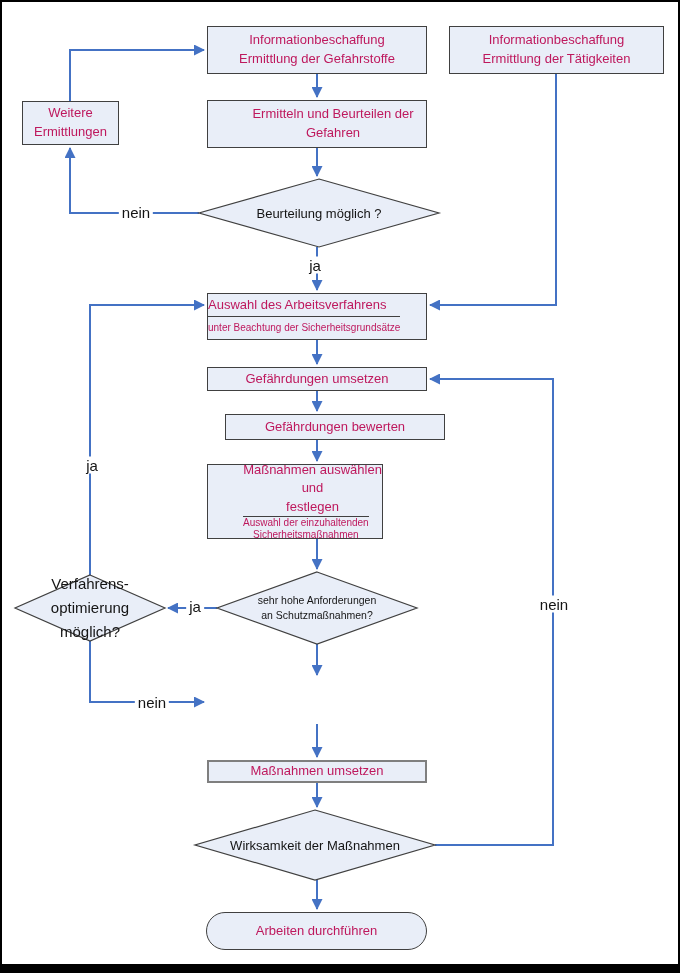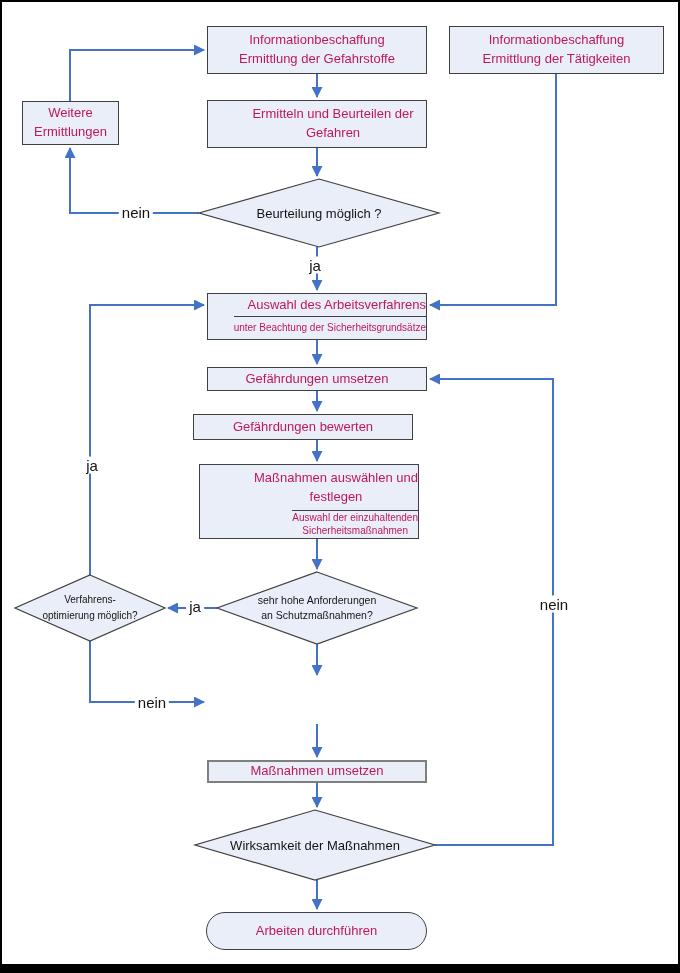--- a/index.html
+++ b/index.html
@@ -11,21 +11,21 @@
     color:#141414;
   }
   svg.canvas { position:absolute; left:0; top:0; width:676px; height:969px; }
   .box {
     position:absolute; box-sizing:border-box;
     background:#e9eef8; border:1px solid #404040;
     display:flex; align-items:center; justify-content:center;
     text-align:center; white-space:pre-line;
     font-size:13px; line-height:1.45; color:#be185d;
   }
-  .box.split { flex-direction:column; padding:0; align-items:flex-end; }
+  .box.split { flex-direction:column; padding:0; align-items:flex-start; }
   .box.split .t {
     flex:1; display:flex; align-items:center; justify-content:center;
     white-space:pre-line; font-size:13px; line-height:1.4;
   }
   .box.split .s {
     display:flex; align-items:center; justify-content:center;
     border-top:1px solid #404040; white-space:pre-line;
     font-size:10px; line-height:1.25;
   }
   .box.thick { border:2px solid #7f7f7f; }
@@ -91,37 +91,37 @@
   <div class="box" style="left:205px; top:98px; width:220px; height:48px;padding-left:32px;">Ermitteln und Beurteilen der
 Gefahren</div>
 
   <div class="box split" style="left:205px; top:291px; width:220px; height:47px;">
     <div class="t">Auswahl des Arbeitsverfahrens</div>
     <div class="s" style="height:22px;">unter Beachtung der Sicherheitsgrundsätze</div>
   </div>
 
   <div class="box" style="left:205px; top:365px; width:220px; height:24px;">Gefährdungen umsetzen</div>
 
-  <div class="box" style="left:191px; top:412px; width:220px; height:26px;">Gefährdungen bewerten</div>
+  <div class="box" style="left:223px; top:412px; width:220px; height:26px;">Gefährdungen bewerten</div>
 
-  <div class="box split" style="left:197px; top:462px; width:220px; height:75px;">
+  <div class="box split" style="left:205px; top:462px; width:176px; height:75px;padding-left:35px;">
     <div class="t">Maßnahmen auswählen und
 festlegen</div>
     <div class="s" style="height:27px;">Auswahl der einzuhaltenden
 Sicherheitsmaßnahmen</div>
   </div>
 
 
   <div class="box thick" style="left:205px; top:758px; width:220px; height:23px;">Maßnahmen umsetzen</div>
 
   <div class="box terminator" style="left:204px; top:910px; width:221px; height:38px;">Arbeiten durchführen</div>
 
   <div class="dlabel" style="left:227px; top:195px; width:180px; height:32px; font-size:13px;">Beurteilung möglich ?</div>
 
-  <div class="dlabel" style="left:23px; top:580px; width:130px; height:52px; font-size:10px; line-height:1.6;">Verfahrens-
+  <div class="dlabel" style="left:23px; top:580px; width:130px; height:52px; font-size:15px; line-height:1.6;">Verfahrens-
 optimierung möglich?</div>
 
   <div class="dlabel" style="left:235px; top:582px; width:160px; height:48px; font-size:10.5px; line-height:1.4;">sehr hohe Anforderungen
 an Schutzmaßnahmen?</div>
 
   <div class="dlabel" style="left:213px; top:827px; width:200px; height:32px; font-size:13px;">Wirksamkeit der Maßnahmen</div>
 
   <div class="elabel" style="left:134px; top:210px;">nein</div>
 
   <div class="elabel" style="left:313px; top:263px;">ja</div>

